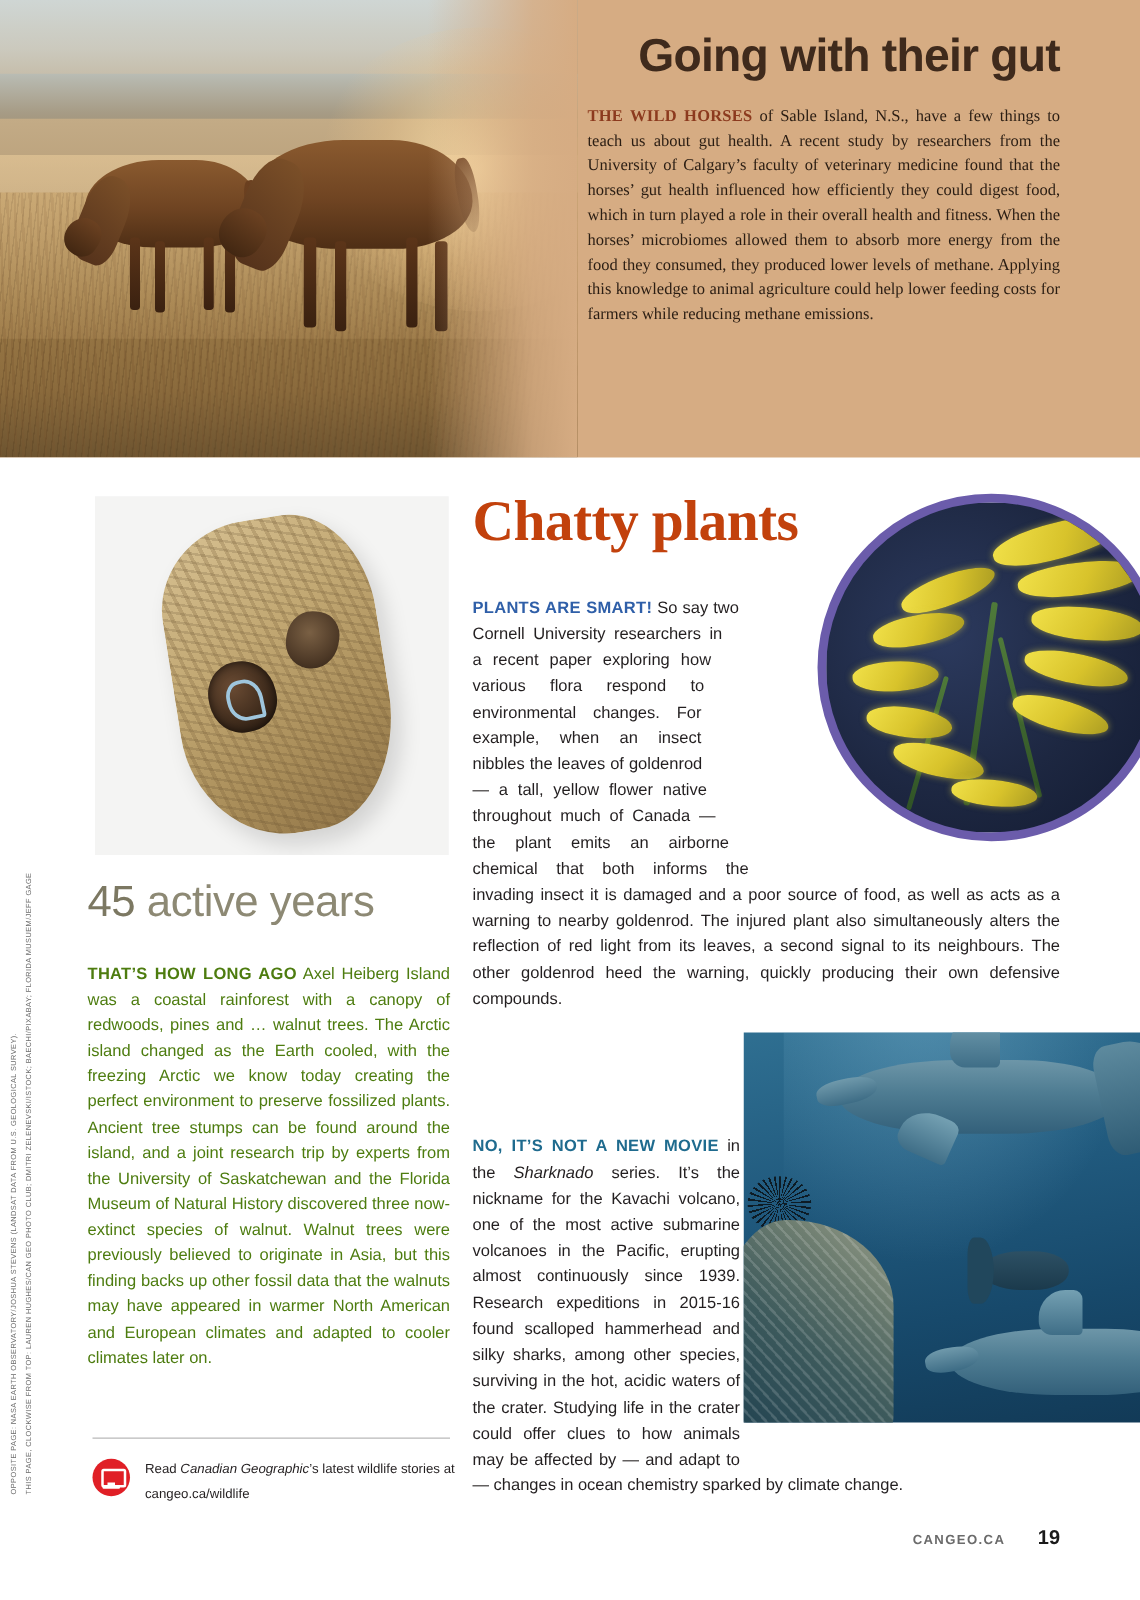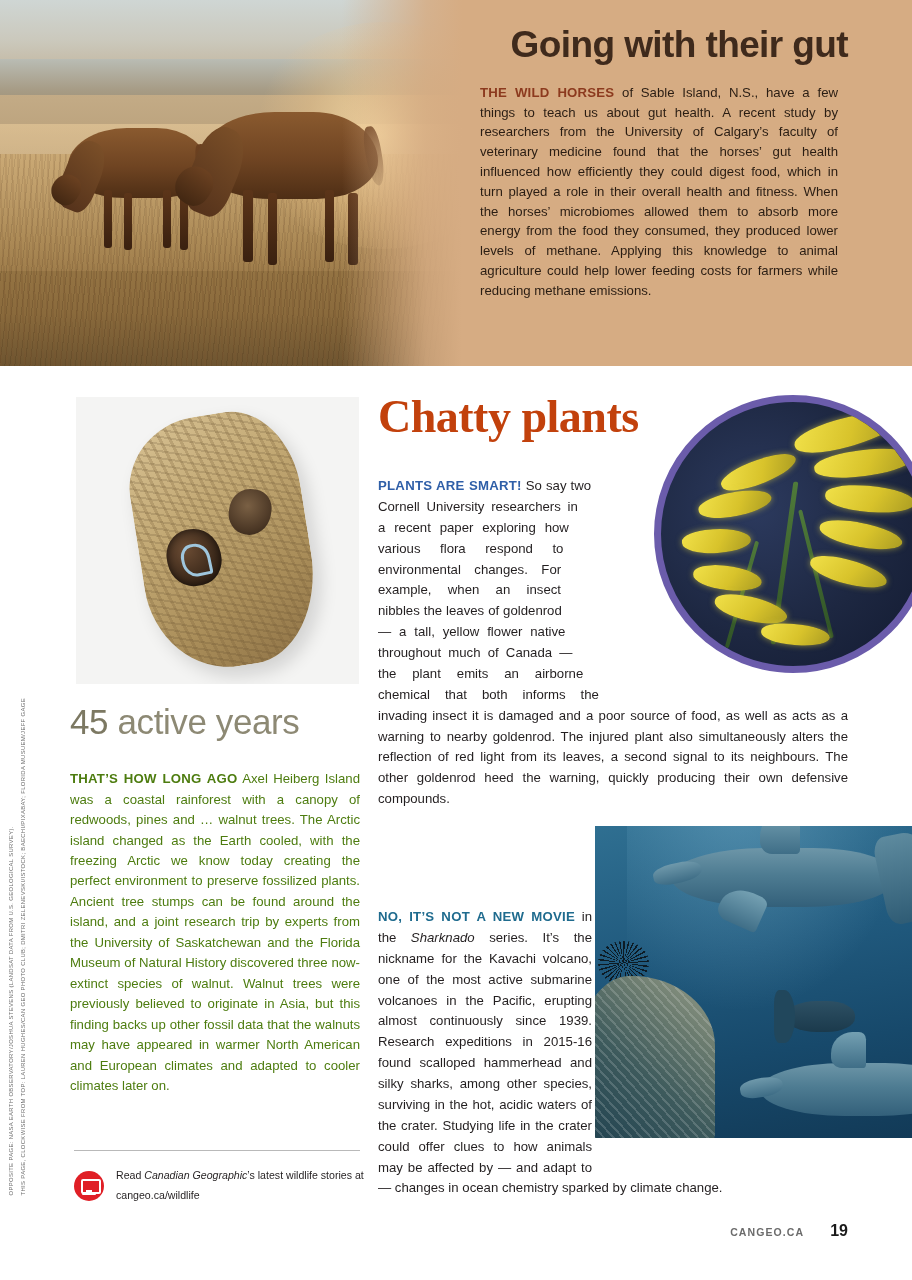--- a/index.html
+++ b/index.html
@@ -109,21 +109,22 @@
     color: #3f2a1c;
     letter-spacing: -0.6px;
     margin: 0 0 18px 0;
     text-align: right;
   }
   .hero-body {
     font-size: 13.2px;
     line-height: 1.50;
     text-align: justify;
     color: #2a1d13;
-    margin: 10px;
+    margin: 0;
+    font-family: Liberation Serif, serif;
   }
   .lead-brown { color: #8c3a1e; font-weight: 700; letter-spacing: .2px; }
 
   
   .page {
     position: absolute;
     left: 0; top: 366px;
     width: 912px; height: 914px;
     background: #ffffff;
   }
@@ -221,21 +222,21 @@
     position: absolute;
     left: 74px; top: 784px;
     width: 286px; height: 1px;
     background: #b9b9b9;
   }
   .promo {
     position: absolute;
     left: 74px; top: 800px;
     width: 290px;
     display: flex;
-    align-items: center;
+    align-items: flex-start;
     gap: 12px;
   }
   .promo-icon {
     flex: 0 0 auto;
     width: 30px; height: 30px;
     border-radius: 50%;
     background: #e01f26;
     position: relative;
     margin-top: 1px;
   }

